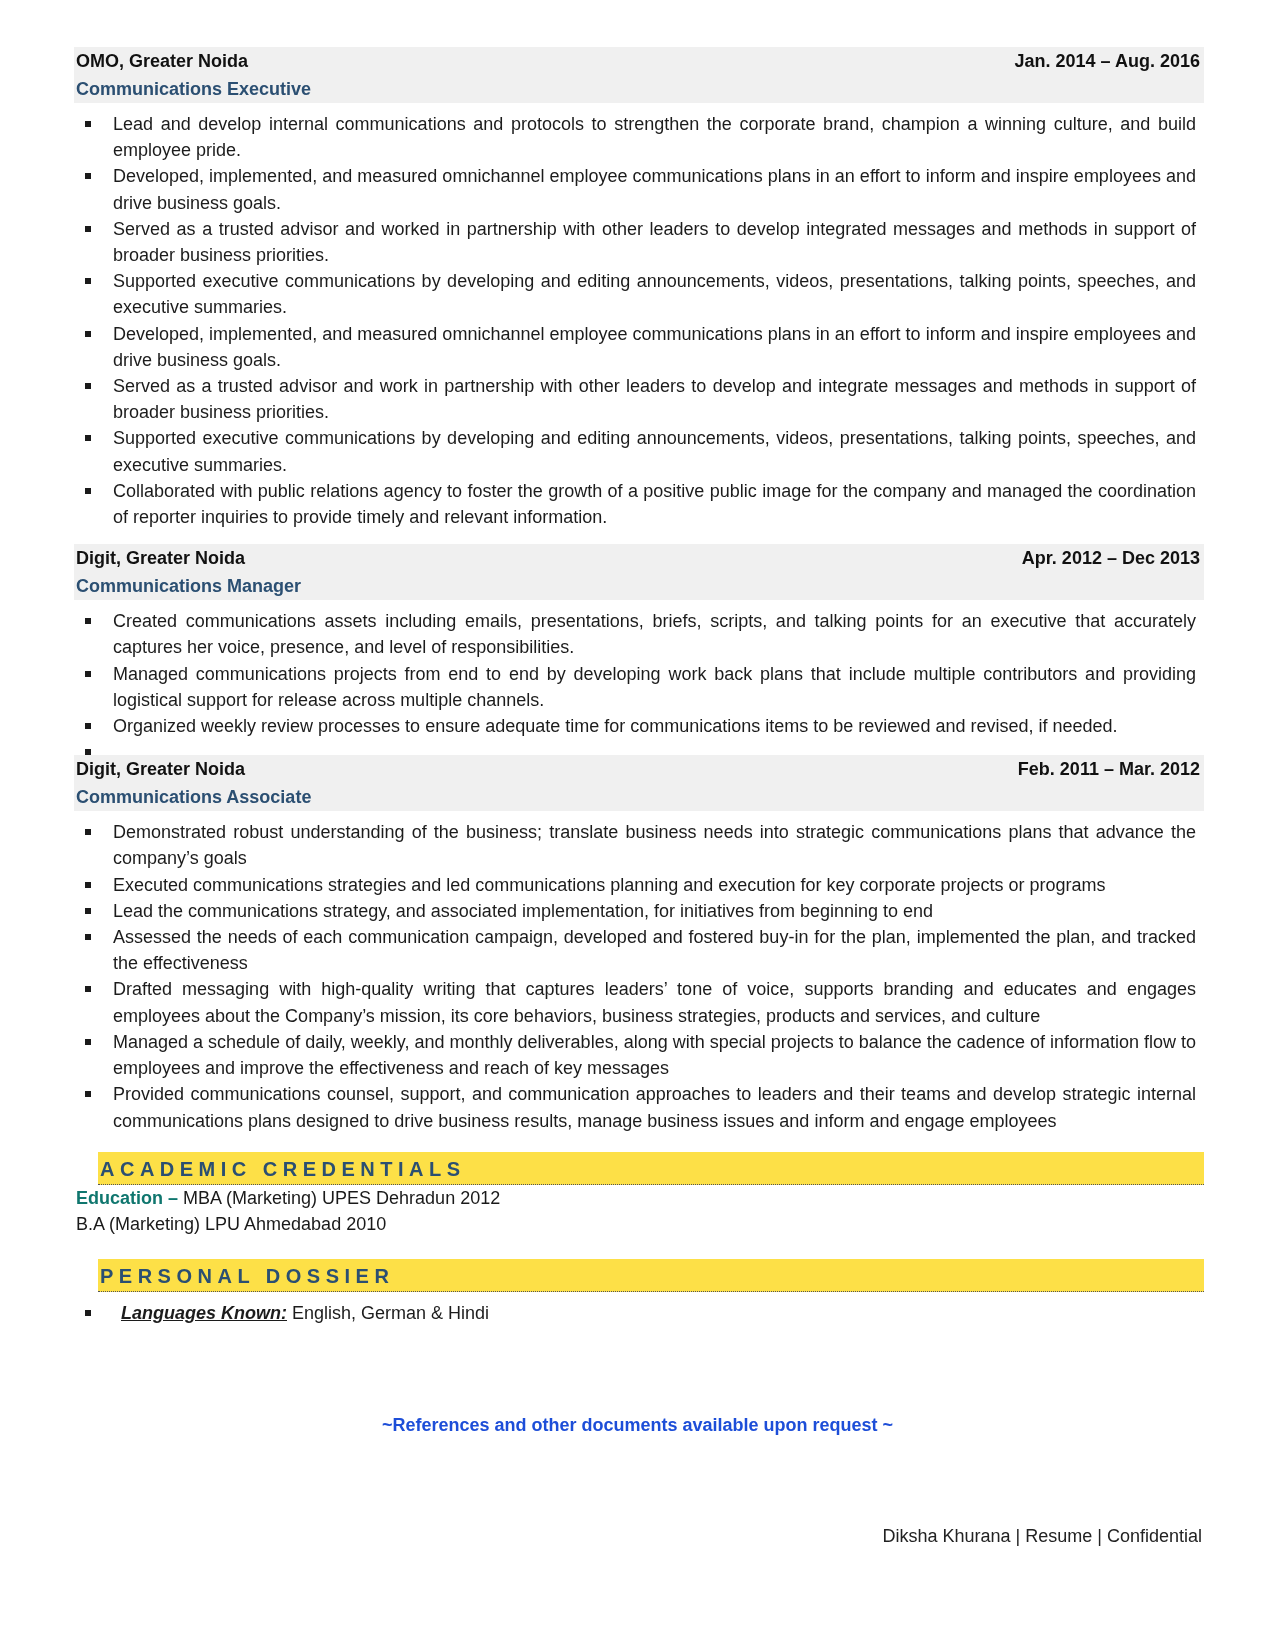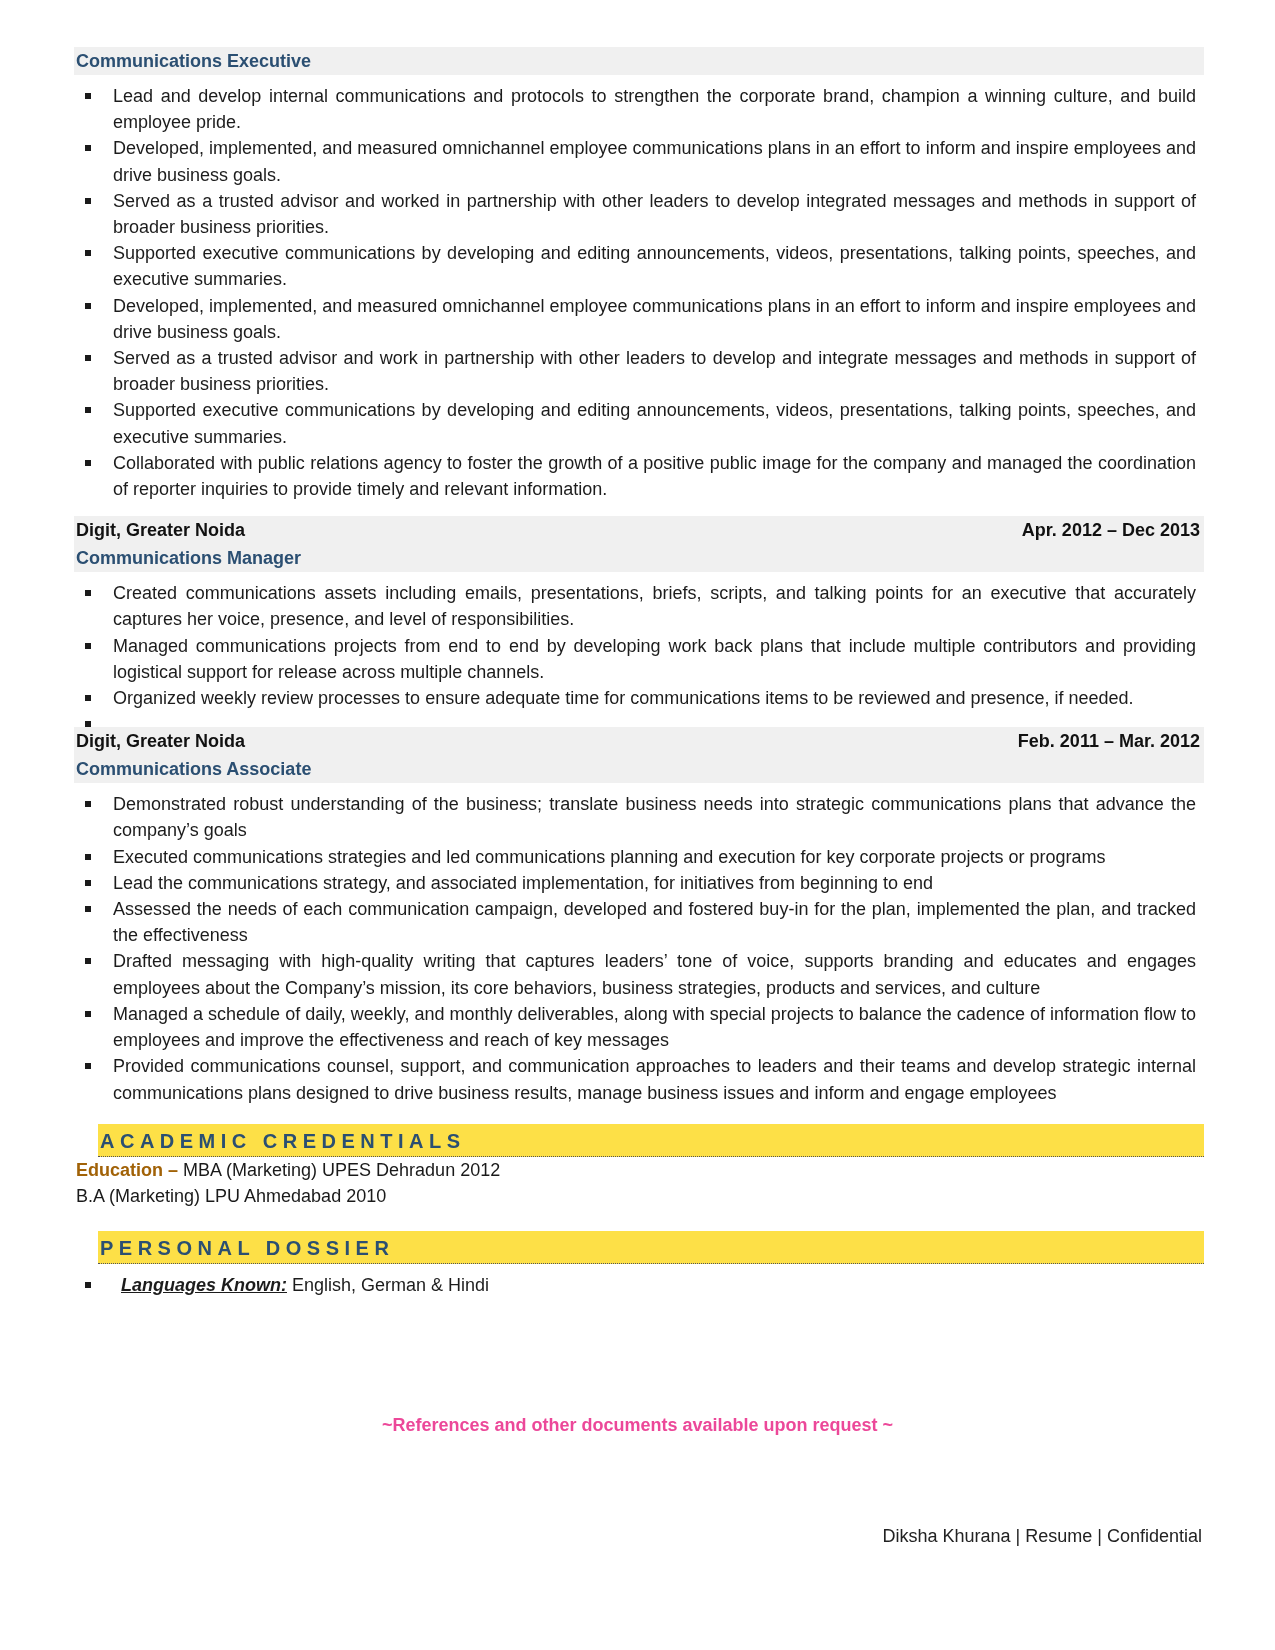--- a/index.html
+++ b/index.html
@@ -14,34 +14,38 @@
   .title { font-weight: bold; color: #2b4f72; font-size: 18px; height: 28px; line-height: 28px; }
   ul.bullets { list-style: none; margin: 8px; padding: 0; }
   ul.bullets li { position: relative; padding-left: 31px; font-size: 18px; line-height: 26.2px;
                   text-align: justify; color: #1c1c1c; }
   ul.bullets li .sq { position: absolute; left: 3px; top: 10px; width: 6px; height: 6px; background: #1a1a1a; }
   .job { margin-bottom: 16px; }
   .job.first { margin-bottom: 14px; }
   .sec-head { background: #fde047; border-bottom: 1px dotted #555; height: 32px; line-height: 34px;
               font-size: 20px; font-weight: bold; letter-spacing: 5.5px; color: #2b4f72; padding-left: 2px; margin-top: 18px; margin-left: 24px; }
   .edu-line { font-size: 18px; line-height: 26px; padding-left: 2px; }
-  .edu-label { font-weight: bold; color: #a16207; text-align: center; }
+  .edu-label { font-weight: bold; color: #0f766e; text-align: center; }
   .lang li { padding-left: 39px !important; }
   .lang-label { font-weight: bold; font-style: italic; text-decoration: underline; }
   .refs { position: absolute; top: 1415px; left: 0; width: 1275px; text-align: center;
-          font-size: 18px; font-weight: bold; color: #ec4899; }
+          font-size: 18px; font-weight: bold; color: #1d4ed8; }
   .footer { position: absolute; top: 1526px; right: 73px; font-size: 18px; color: #222; text-align: center; }
 </style>
 </head>
 <body>
 
 <div class="page">
 
   <div class="job first">
     <div class="job-head">
+      <div class="job-row">
+        <span class="company">OMO, Greater Noida</span>
+        <span class="dates">Jan. 2014 – Aug. 2016</span>
+      </div>
       <div class="title">Communications Executive</div>
     </div>
     <ul class="bullets">
       <li><span class="sq"></span><span>Lead and develop internal communications and protocols to strengthen the corporate brand, champion a winning culture, and build employee pride.</span></li>
       <li><span class="sq"></span><span>Developed, implemented, and measured omnichannel employee communications plans in an effort to inform and inspire employees and drive business goals.</span></li>
       <li><span class="sq"></span><span>Served as a trusted advisor and worked in partnership with other leaders to develop integrated messages and methods in support of broader business priorities.</span></li>
       <li><span class="sq"></span><span>Supported executive communications by developing and editing announcements, videos, presentations, talking points, speeches, and executive summaries.</span></li>
       <li><span class="sq"></span><span>Developed, implemented, and measured omnichannel employee communications plans in an effort to inform and inspire employees and drive business goals.</span></li>
       <li><span class="sq"></span><span>Served as a trusted advisor and work in partnership with other leaders to develop and integrate messages and methods in support of broader business priorities.</span></li>
       <li><span class="sq"></span><span>Supported executive communications by developing and editing announcements, videos, presentations, talking points, speeches, and executive summaries.</span></li>
@@ -53,21 +57,21 @@
     <div class="job-head">
       <div class="job-row">
         <span class="company">Digit, Greater Noida</span>
         <span class="dates">Apr. 2012 – Dec 2013</span>
       </div>
       <div class="title">Communications Manager</div>
     </div>
     <ul class="bullets">
       <li><span class="sq"></span><span>Created communications assets including emails, presentations, briefs, scripts, and talking points for an executive that accurately captures her voice, presence, and level of responsibilities.</span></li>
       <li><span class="sq"></span><span>Managed communications projects from end to end by developing work back plans that include multiple contributors and providing logistical support for release across multiple channels.</span></li>
-      <li><span class="sq"></span><span>Organized weekly review processes to ensure adequate time for communications items to be reviewed and presence, if needed.</span></li>
+      <li><span class="sq"></span><span>Organized weekly review processes to ensure adequate time for communications items to be reviewed and revised, if needed.</span></li>
       <li><span class="sq"></span></li>
     </ul>
   </div>
 
   <div class="job">
     <div class="job-head">
       <div class="job-row">
         <span class="company">Digit, Greater Noida</span>
         <span class="dates">Feb. 2011 – Mar. 2012</span>
       </div>

